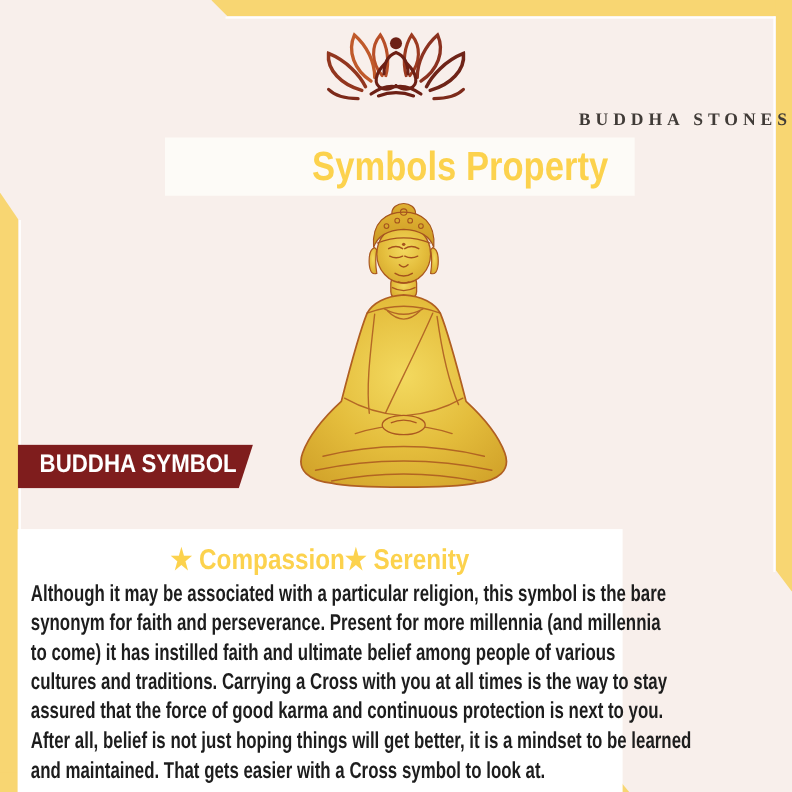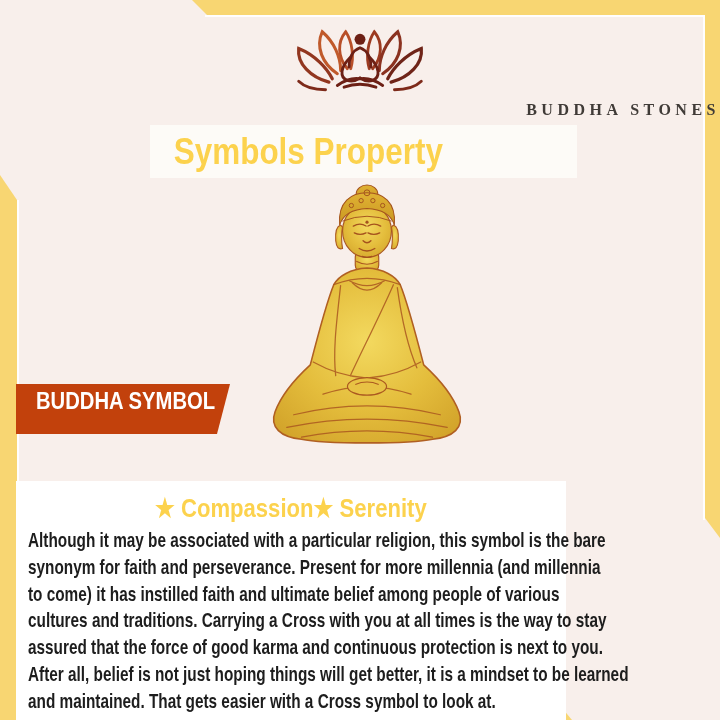--- a/index.html
+++ b/index.html
@@ -21,30 +21,30 @@
   #sep-top{left:205px;top:15px;width:500px;height:2px;}
   #sep-right{left:703px;top:15px;width:2px;height:505px;}
   #sep-left{left:17px;top:200px;width:2px;height:520px;}
 
   
   #logo{left:285px;top:20px;width:150px;height:84px;}
   #brand-name{left:0;top:101px;width:720px;text-align:right;
     font-family:"Liberation Serif",serif;font-size:16px;font-weight:600;
     letter-spacing:4.5px;color:#403b37;}
   #title-band{left:150px;top:125px;width:427px;height:53px;background:#fdfbf7;
-    text-align:left;}
+    text-align:right;}
   #title-band span{display:inline-block;transform:scaleX(.85);
     font-size:37px;font-weight:700;line-height:53px;color:#fcd24d;
     white-space:nowrap;}
 
   
   #buddha{left:254px;top:184px;width:226px;height:264px;}
 
   
-  #badge{left:16px;top:384px;width:214px;height:50px;background:#c2410c;
+  #badge{left:16px;top:404px;width:214px;height:40px;background:#7f1d1d;
     clip-path:polygon(0 0,100% 0,calc(100% - 13px) 100%,0 100%);}
   #badge span{display:inline-block;transform:scaleX(.88);transform-origin:0 50%;
     margin-left:20px;font-size:23px;font-weight:700;line-height:34px;
     color:#ffffff;white-space:nowrap;}
 
   
   #white-box{left:16px;top:481px;width:550px;height:248px;background:#ffffff;}
   #features-line{position:absolute;left:0;top:12px;width:100%;text-align:center;}
   #features-line span{display:inline-block;transform:scaleX(.85);
     font-size:26px;font-weight:700;color:#fcd24d;white-space:nowrap;}

